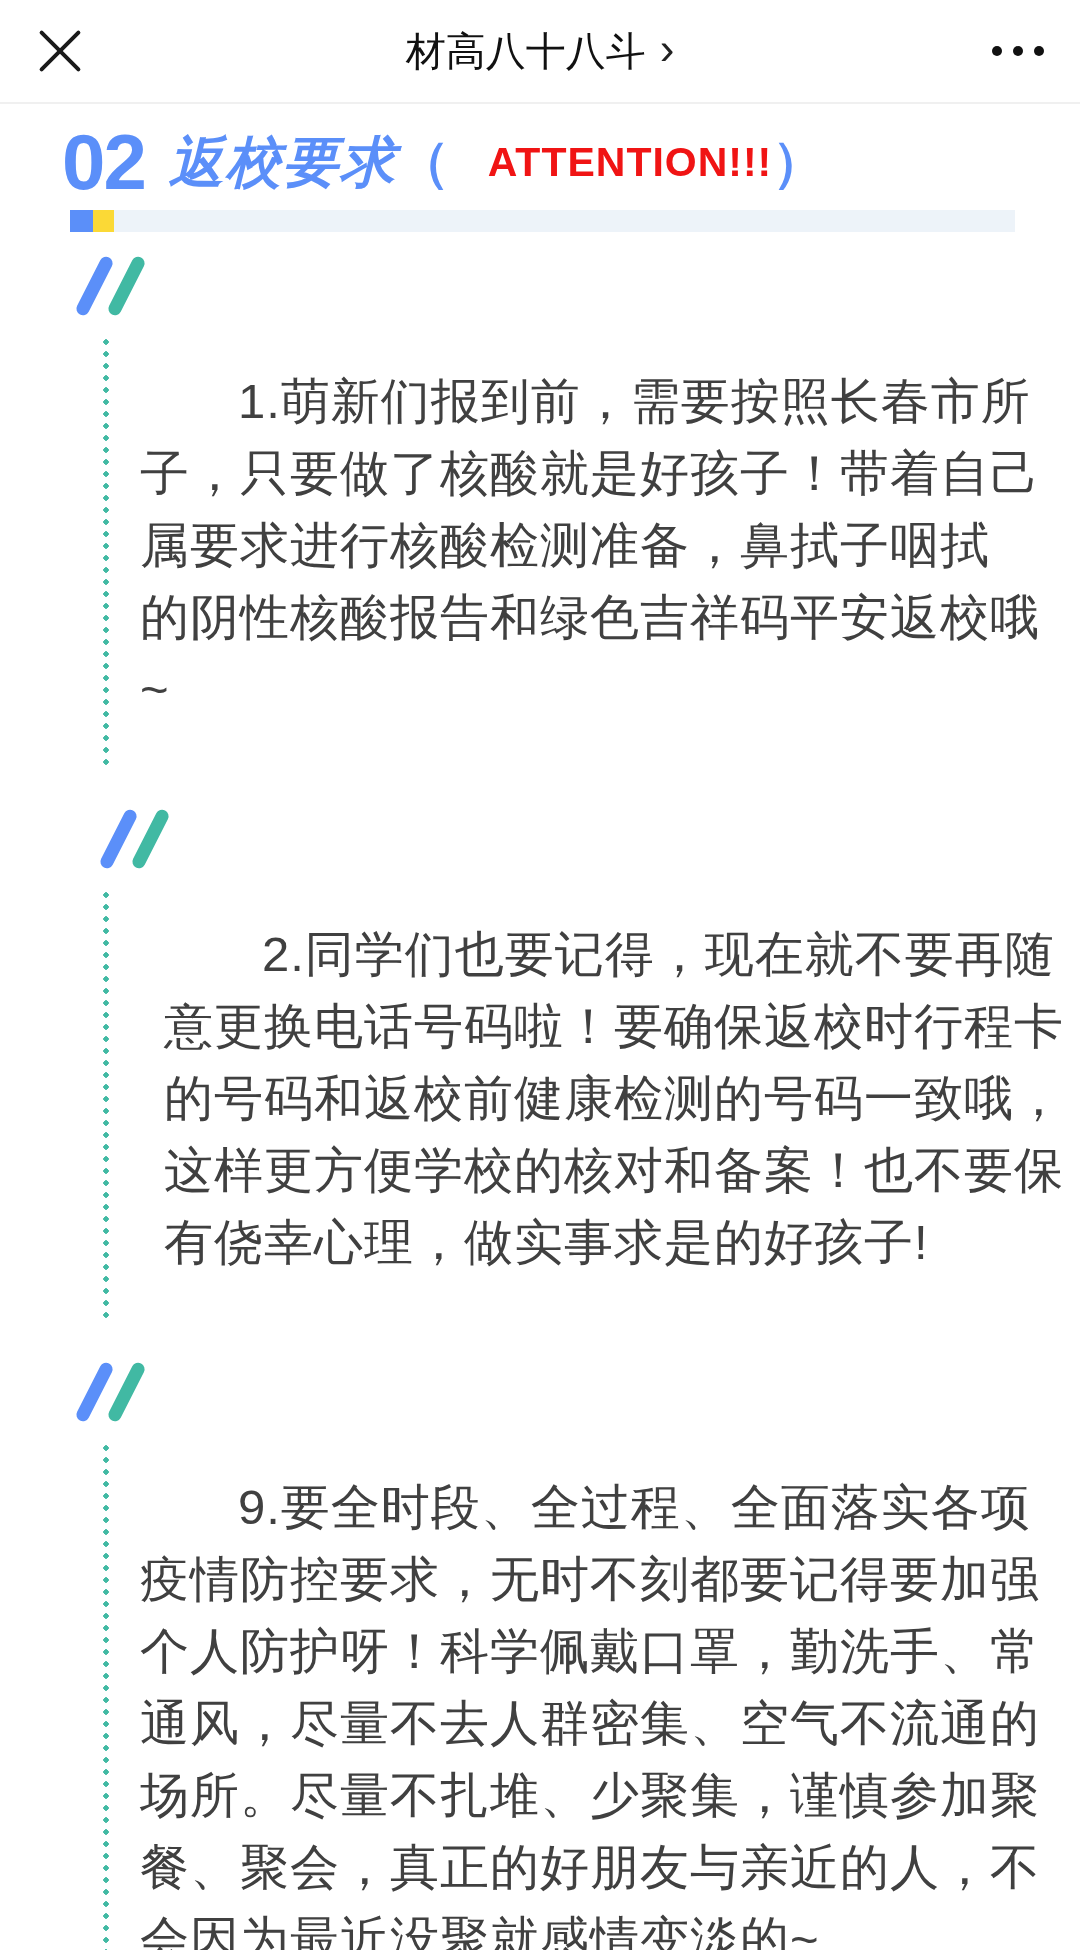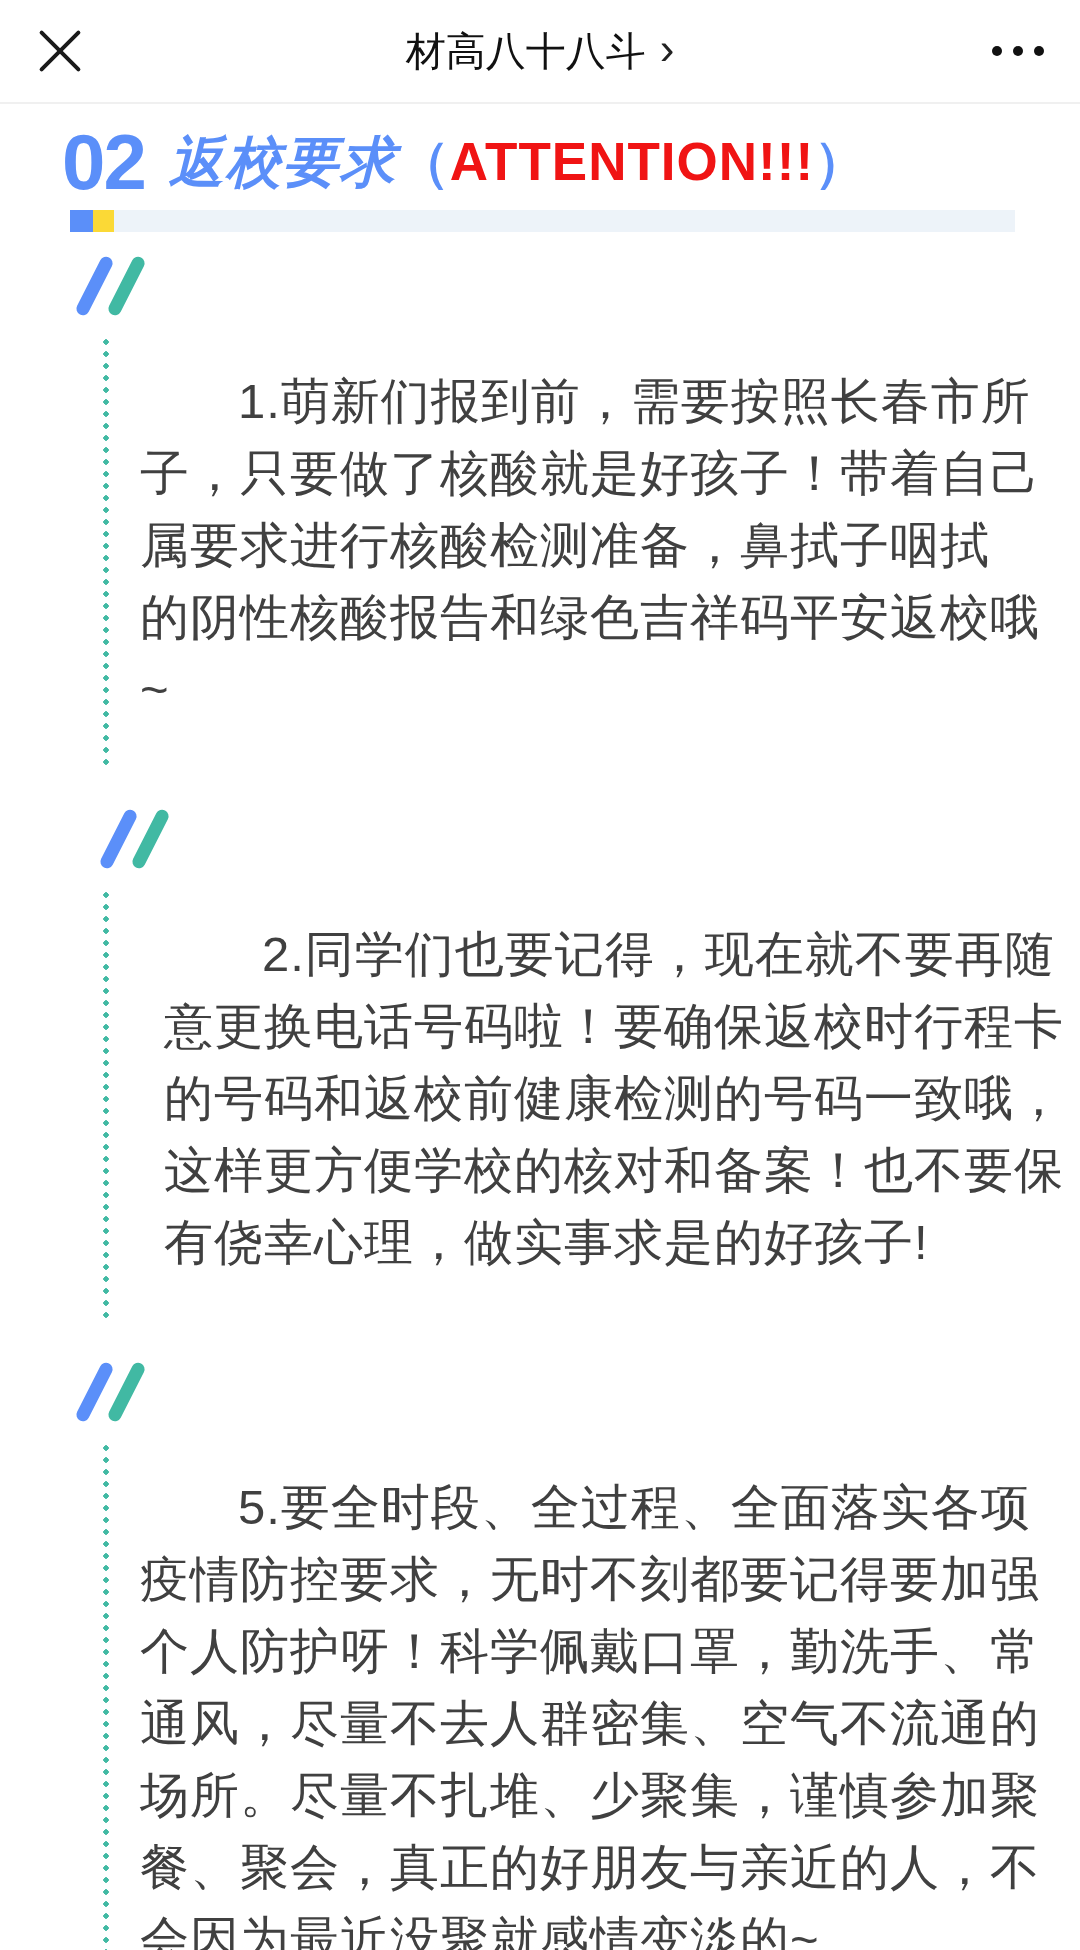--- a/index.html
+++ b/index.html
@@ -66,22 +66,23 @@
   }
   .heading .h-cn{
     font-size:55px;font-weight:700;color:var(--accent-blue);
     letter-spacing:2px;
     font-style:italic;
   }
   .heading .paren{
     font-size:53px;font-weight:700;color:var(--accent-blue);
   }
   .heading .attn{
-    font-size:53px;font-weight:700;color:var(--accent-red);
+    font-size:41px;font-weight:700;color:var(--accent-red);
     letter-spacing:1px;
+    margin-left:38px;
   }
   .heading-bar{
     margin:8px 0 0 70px;
     width:945px;height:22px;display:flex;
   }
   .heading-bar .sq-blue{width:23px;height:22px;background:var(--accent-blue);}
   .heading-bar .sq-yellow{width:21px;height:22px;background:var(--accent-yellow);}
   .heading-bar .bar-rest{flex:1;height:22px;background:var(--bar-bg);}
 
   
@@ -170,21 +171,21 @@
       </div>
   </section>
 
   <section class="section s3">
     <div class="slash-row">
       <span class="slash slash-blue"></span>
       <span class="slash slash-teal"></span>
     </div>
     <div class="dots"></div>
     <div class="para">
-        <div class="line">5.要全时段、全过程、全面落实各项</div>
+        <div class="line">9.要全时段、全过程、全面落实各项</div>
         <div class="line">疫情防控要求，无时不刻都要记得要加强</div>
         <div class="line">个人防护呀！科学佩戴口罩，勤洗手、常</div>
         <div class="line">通风，尽量不去人群密集、空气不流通的</div>
         <div class="line">场所。尽量不扎堆、少聚集，谨慎参加聚</div>
         <div class="line">餐、聚会，真正的好朋友与亲近的人，不</div>
         <div class="line">会因为最近没聚就感情变淡的~</div>
       </div>
   </section>
 </div>
 

